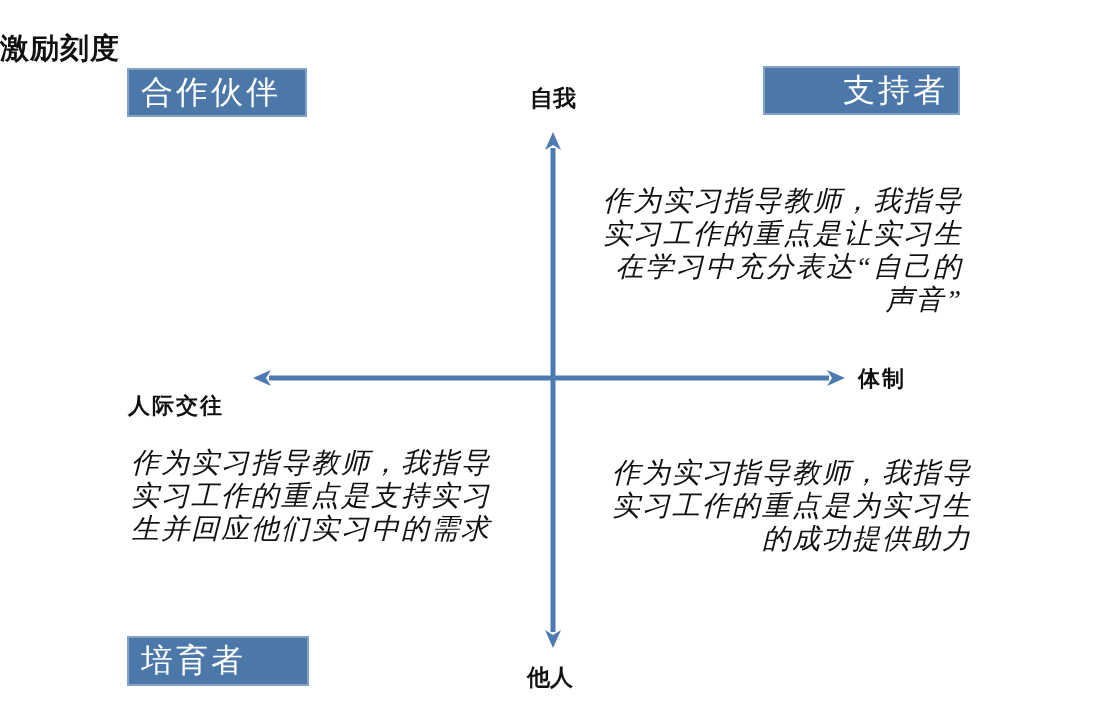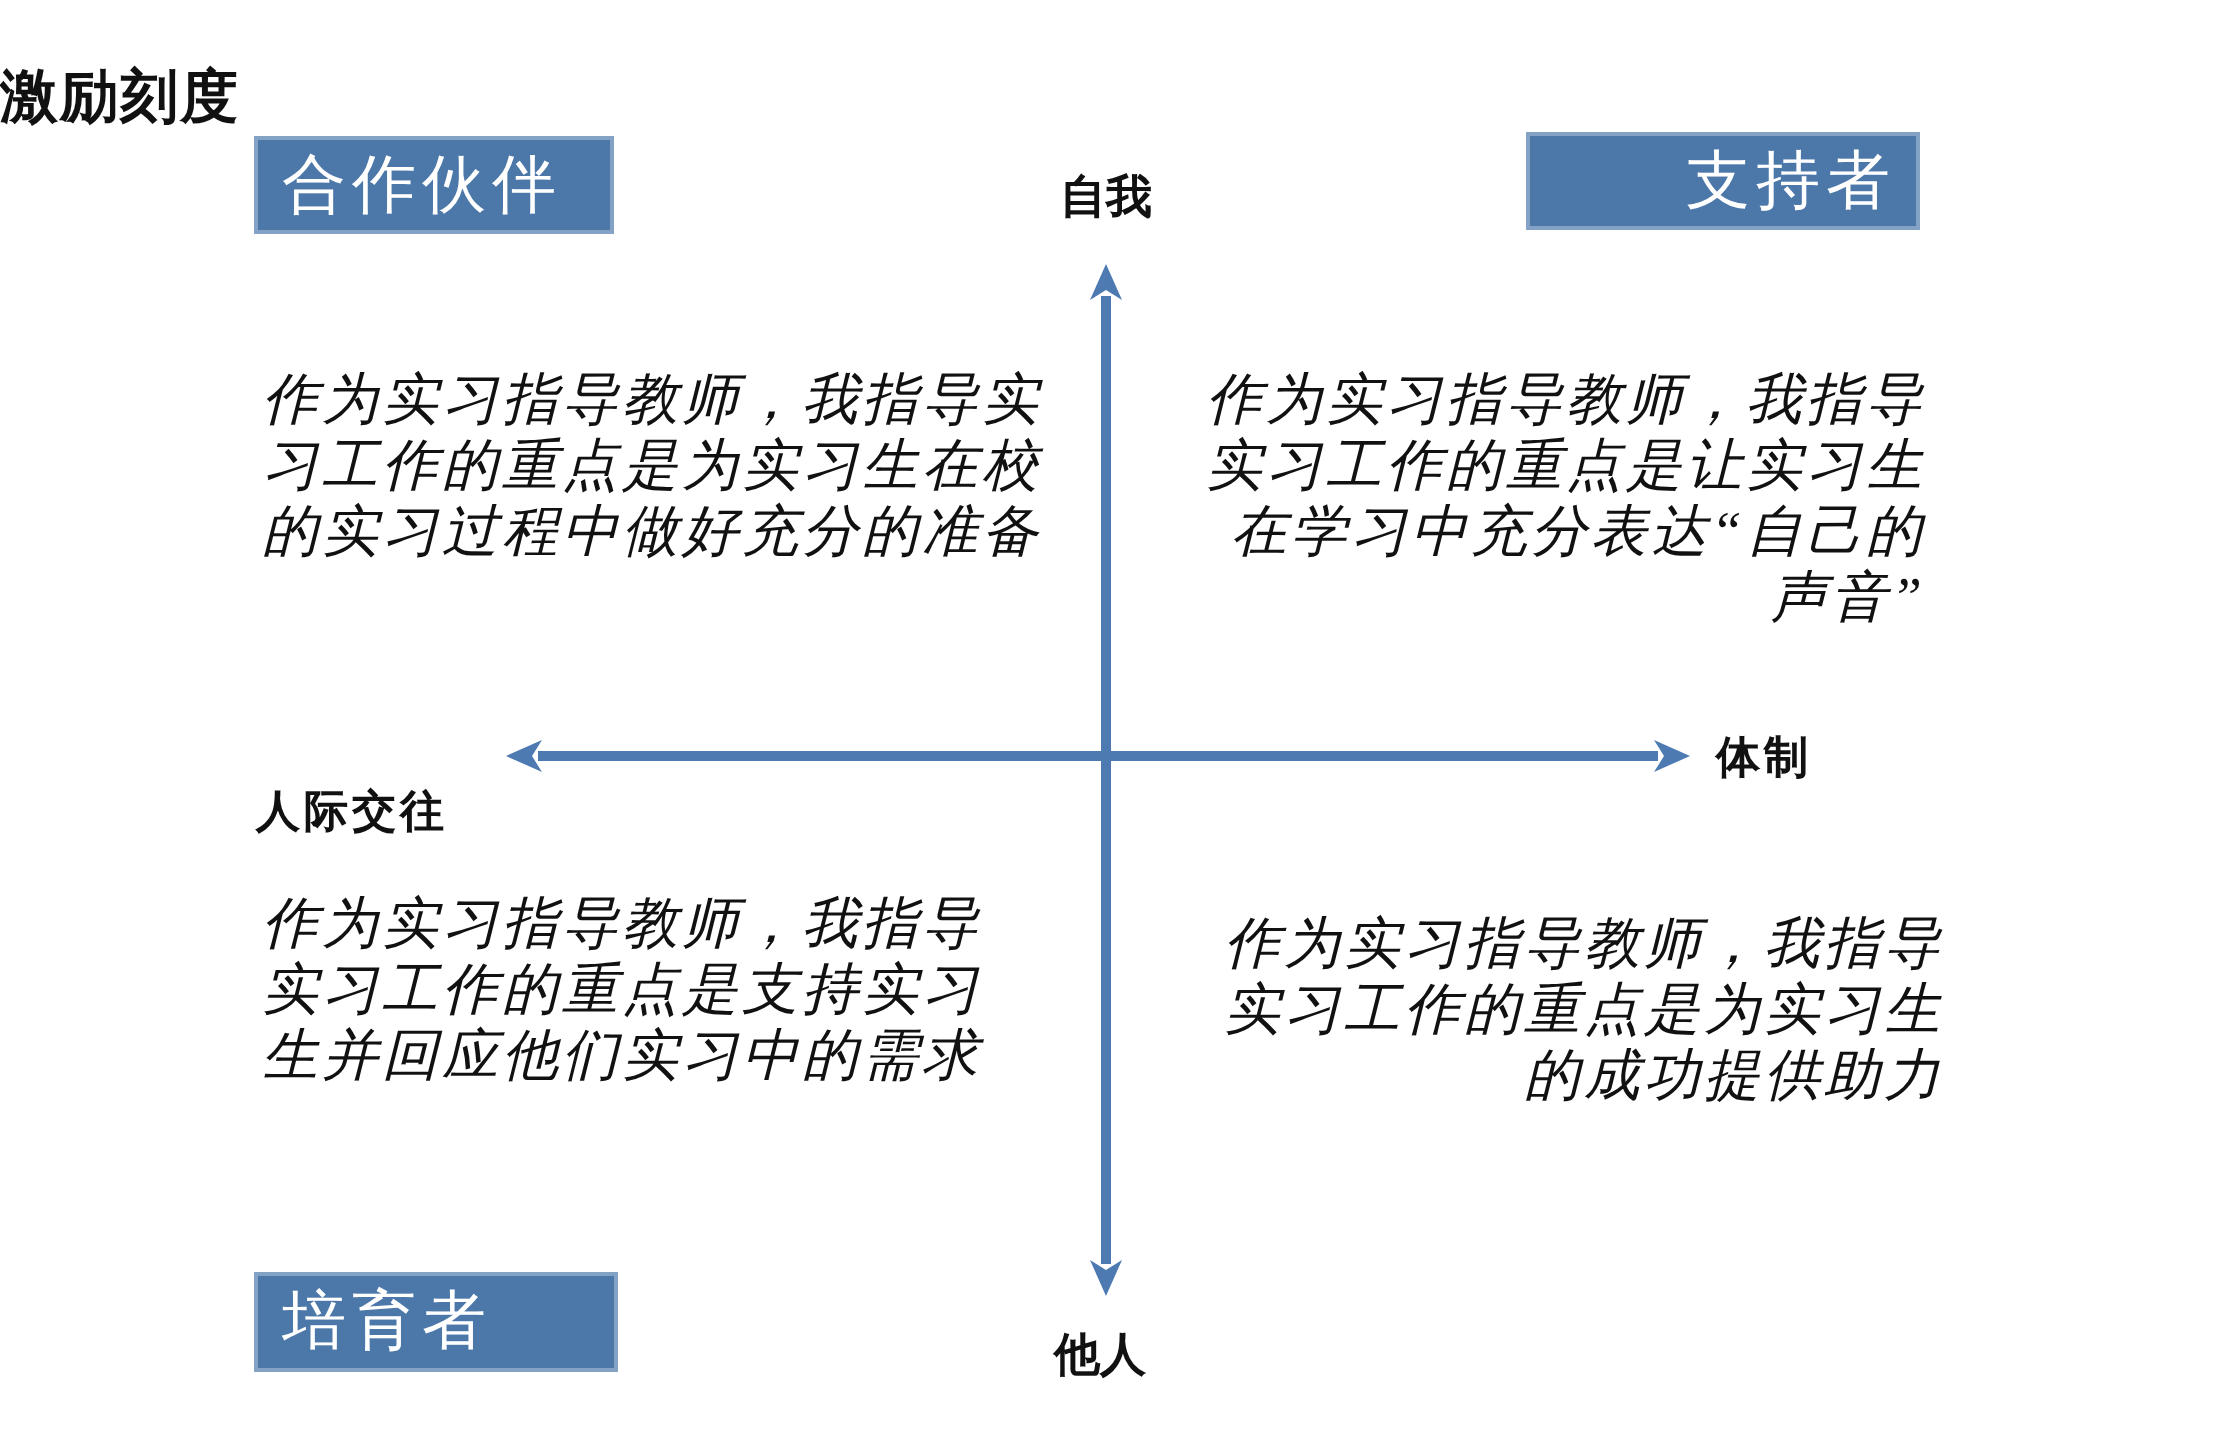--- a/index.html
+++ b/index.html
@@ -83,23 +83,20 @@
   <div class="axis-end top">自我</div>
   <div class="axis-end bottom">他人</div>
   <div class="axis-end left">人际交往</div>
   <div class="axis-end right">体制</div>
 
 
   <div class="badge tl">合作伙伴</div>
   <div class="badge tr">支持者</div>
   <div class="badge bl">培育者</div>
 
-  <div class="qtext tl">作为实习指导教师，我指导实
-习工作的重点是为实习生在校
-的实习过程中做好充分的准备</div>
   <div class="qtext tr">作为实习指导教师，我指导
 实习工作的重点是让实习生
 在学习中充分表达“自己的
 声音”</div>
   <div class="qtext bl">作为实习指导教师，我指导
 实习工作的重点是支持实习
 生并回应他们实习中的需求</div>
   <div class="qtext br">作为实习指导教师，我指导
 实习工作的重点是为实习生
 的成功提供助力</div>

